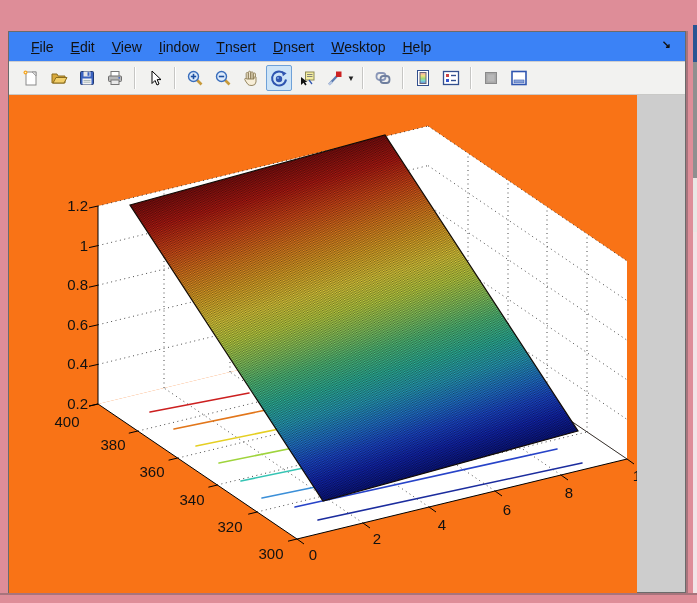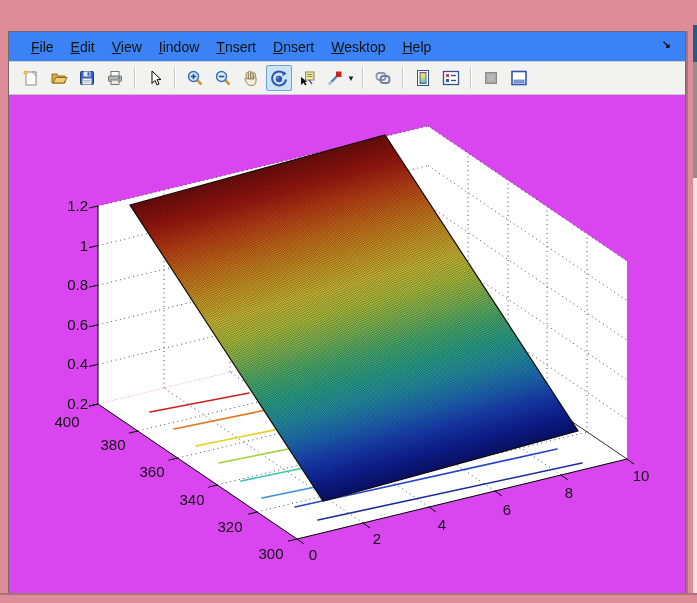--- a/index.html
+++ b/index.html
@@ -20,21 +20,21 @@
            display:flex;align-items:center;padding-left:22px;gap:17px;font-size:14px;color:#111;}
   .mi{cursor:default;}
   .mn{text-decoration:underline;}
   .menu-overflow{position:absolute;right:14px;top:6px;font-size:11px;color:#111;font-weight:bold;}
   .toolbar{height:32px;background:#f2f2f0;border-bottom:1px solid #c9c9c7;display:flex;align-items:center;
            padding-left:8px;}
   .tbtn{width:24px;height:24px;display:flex;align-items:center;justify-content:center;margin:0 1px;border:1px solid transparent;border-radius:2px;}
   .tbtn.active{background:#cde4f7;border:1px solid #6ea1d8;}
   .tsep{width:1px;height:22px;background:#c6c6c4;border-right:1px solid #ffffff;margin:0 5px;}
   .caret{font-size:8px;color:#222;margin-left:-2px;margin-right:2px;}
-  .canvas{position:relative;width:676px;height:499px;background:#d946ef;overflow:hidden;}
+  .canvas{position:relative;width:628px;height:499px;background:#f97316;overflow:hidden;}
   .canvas svg{position:absolute;left:0;top:0;}
   
   .strip{position:absolute;width:4px;left:693px;}
   .strip.blue{top:25px;height:37px;background:#2a5593;}
   .strip.grey{top:62px;height:116px;background:#8f8f8f;}
   .strip.light{top:178px;height:54px;background:#e9e7e4;}
   .strip.pale{top:232px;height:361px;background:#f2e4e6;}
   .bottom-border{position:absolute;left:0;top:593px;width:697px;height:10px;background:#de8d98;border-top:2px solid #a8747c;box-sizing:border-box;}
   .client-shadow-r{position:absolute;left:686px;top:31px;width:2px;height:562px;background:#a8747c;}
   text{font-family:"Liberation Sans",sans-serif;}

